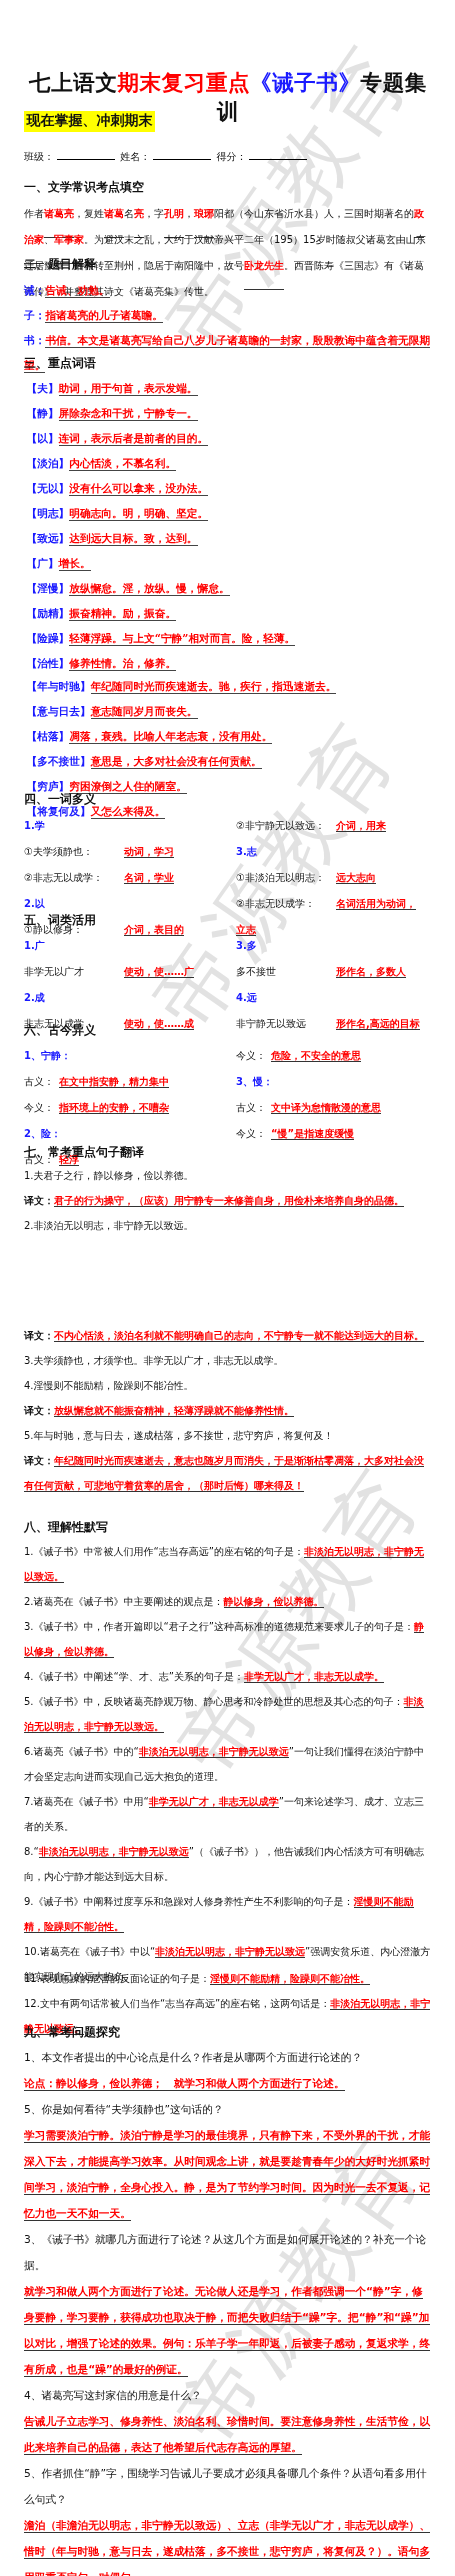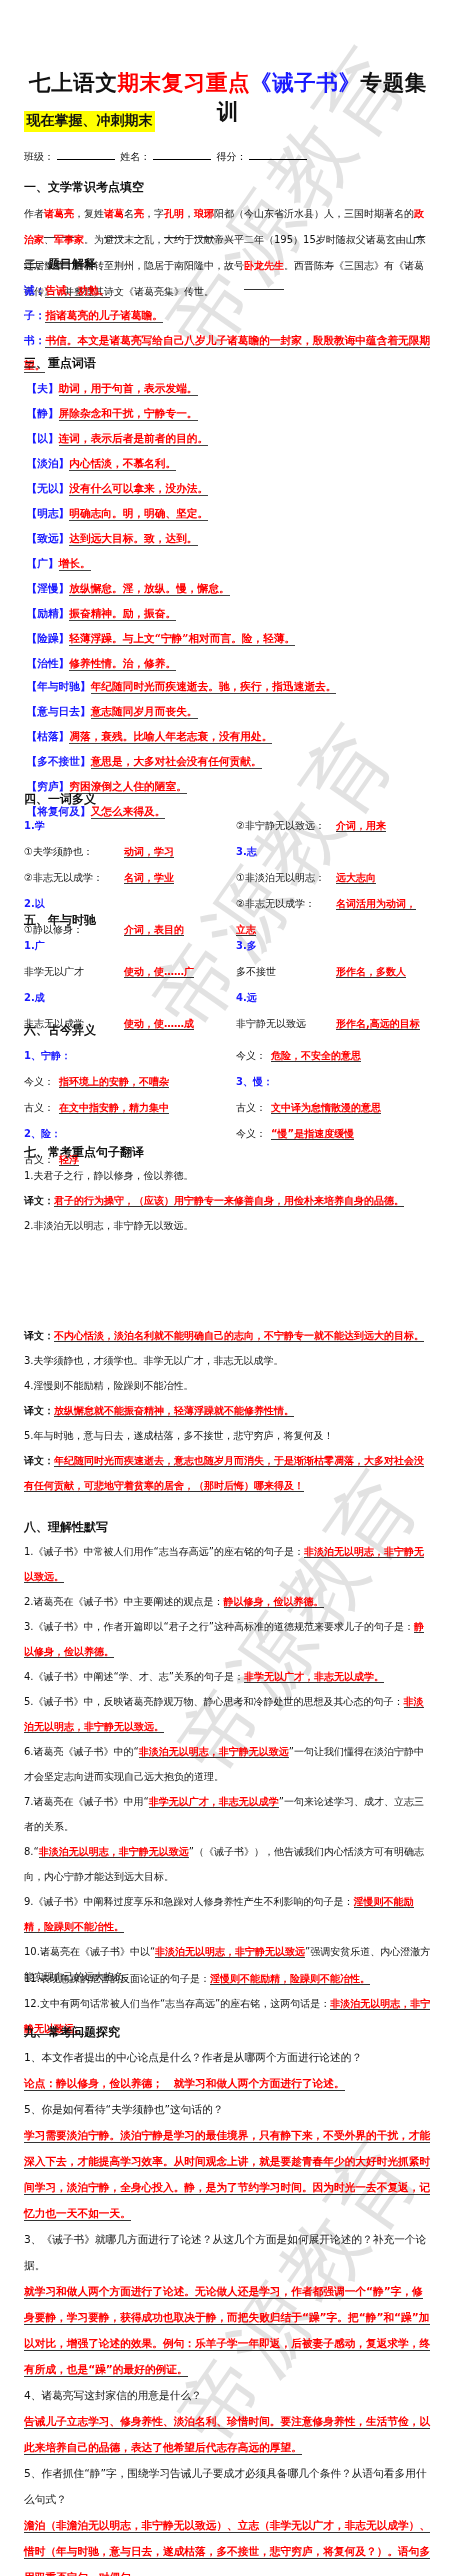--- a/index.html
+++ b/index.html
@@ -89,39 +89,39 @@
       <div><span style="display: inline-block; min-width: 95px; margin-right: 5px;">①静以修身：</span><span class="ans">介词，表目的</span></div>
     </div>
   <div class="col" id="s4r" style="top:813px;left:212px;width:221px;">
       <div><span style="display: inline-block; min-width: 95px; margin-right: 5px;">②非宁静无以致远：</span><span class="ans">介词，用来</span></div>
       <div><span class="b">3.志</span></div>
       <div><span style="display: inline-block; min-width: 95px; margin-right: 5px;">①非淡泊无以明志：</span><span class="ans">远大志向</span></div>
       <div><span style="display: inline-block; min-width: 95px; margin-right: 5px;">②非志无以成学：</span><span class="ans">名词活用为动词，</span></div>
       <div><span class="ans">立志</span></div>
     </div>
 
-  <div class="abs h" style="top:911px;">五、年与时驰</div>
+  <div class="abs h" style="top:911px;">五、词类活用</div>
   <div class="col" id="s5l" style="top:933px;left:0;width:215px;">
       <div><span class="b">1.广</span></div>
       <div><span style="display: inline-block; min-width: 95px; margin-right: 5px;">非学无以广才</span><span class="ans">使动，使……广</span></div>
       <div><span class="b">2.成</span></div>
       <div><span style="display: inline-block; min-width: 95px; margin-right: 5px;">非志无以成学</span><span class="ans">使动，使……成</span></div>
     </div>
   <div class="col" id="s5r" style="top:933px;left:212px;width:221px;">
       <div><span class="b">3.多</span></div>
       <div><span style="display: inline-block; min-width: 95px; margin-right: 5px;">多不接世</span><span class="ans">形作名，多数人</span></div>
       <div><span class="b">4.远</span></div>
       <div><span style="display: inline-block; min-width: 95px; margin-right: 5px;">非宁静无以致远</span><span class="ans">形作名,高远的目标</span></div>
     </div>
 
   <div class="abs h" style="top:1021px;font-family:Liberation Serif, serif;">六、古今异义</div>
   <div class="col" id="s6l" style="top:1043px;left:0;width:215px;">
       <div><span class="b">1、宁静：</span></div>
+      <div><span style="display: inline-block; min-width: 0px; margin-right: 5px;">古义：</span><span class="ans">在文中指安静，精力集中</span></div>
       <div><span style="display: inline-block; min-width: 0px; margin-right: 5px;">今义：</span><span class="ans">指环境上的安静，不嘈杂</span></div>
-      <div><span style="display: inline-block; min-width: 0px; margin-right: 5px;">古义：</span><span class="ans">在文中指安静，精力集中</span></div>
       <div><span class="b">2、险：</span></div>
       <div><span style="display: inline-block; min-width: 0px; margin-right: 5px;">古义：</span><span class="ans">轻浮</span></div>
     </div>
   <div class="col" id="s6r" style="top:1043px;left:212px;width:221px;">
       <div><span style="display: inline-block; min-width: 0px; margin-right: 5px;">今义：</span><span class="ans">危险，不安全的意思</span></div>
       <div><span class="b">3、慢：</span></div>
       <div><span style="display: inline-block; min-width: 0px; margin-right: 5px;">古义：</span><span class="ans">文中译为怠惰散漫的意思</span></div>
       <div><span style="display: inline-block; min-width: 0px; margin-right: 5px;">今义：</span><span class="ans">“慢”是指速度缓慢</span></div>
     </div>
 

